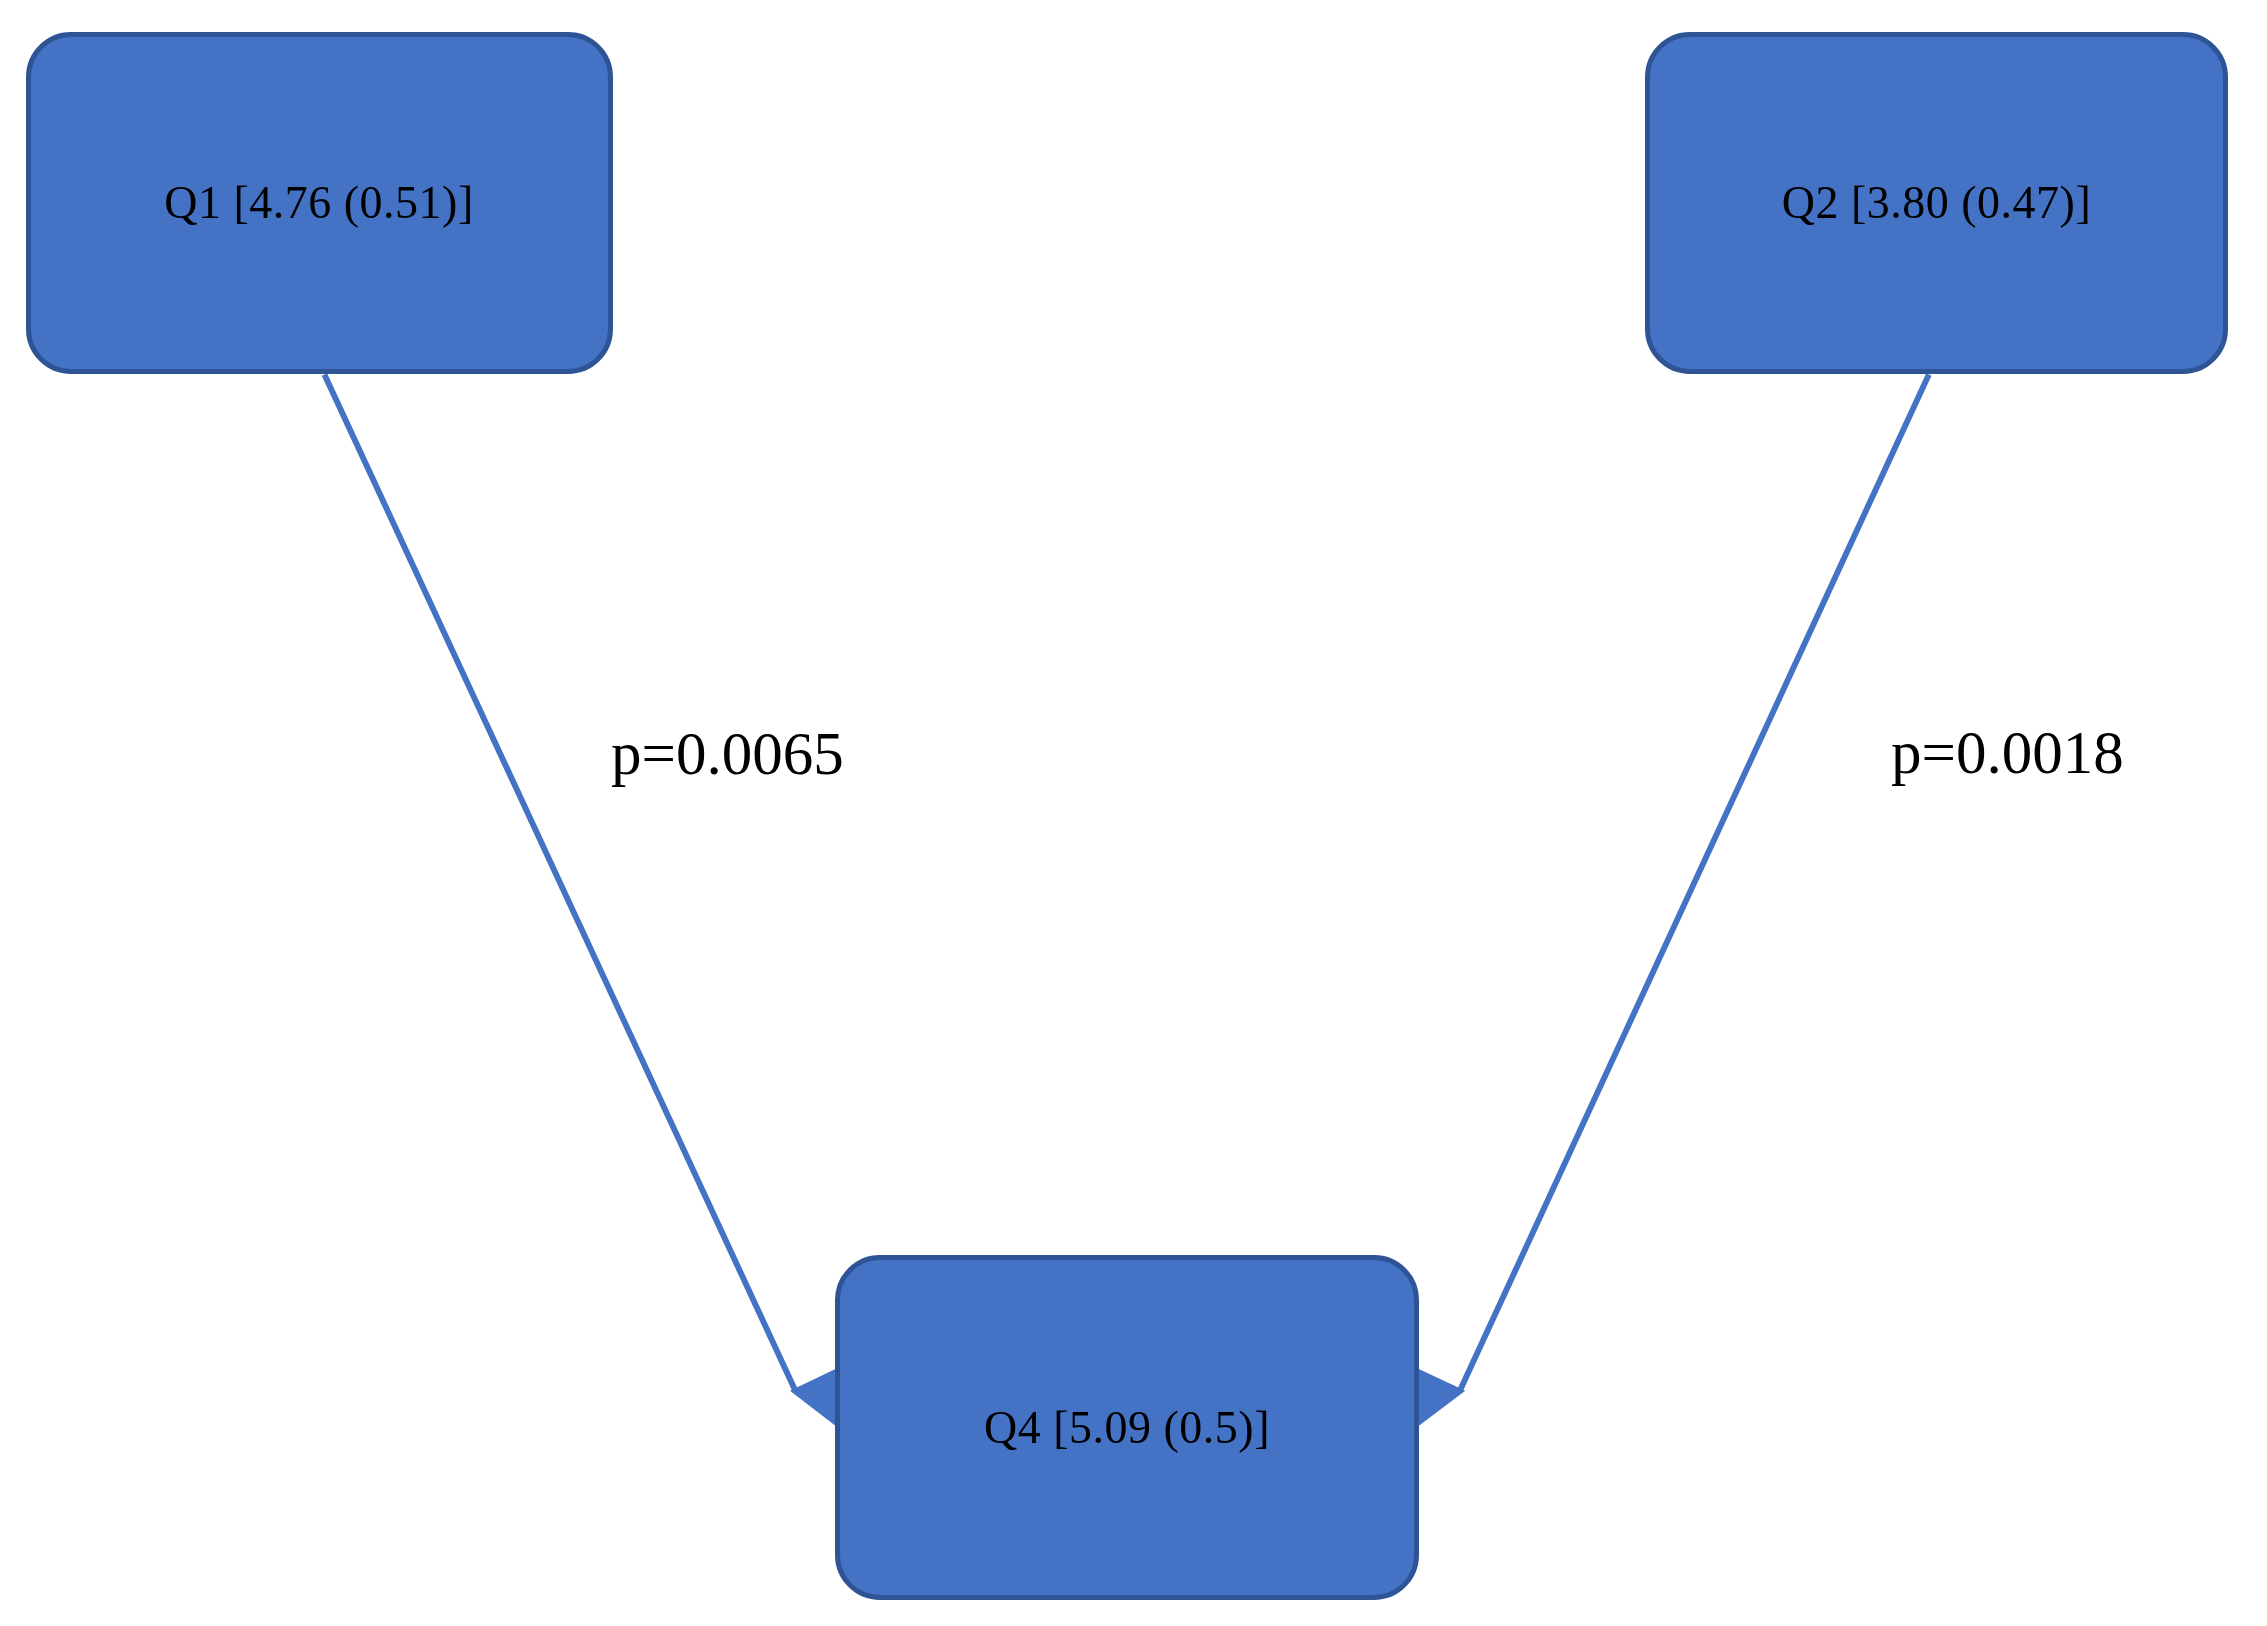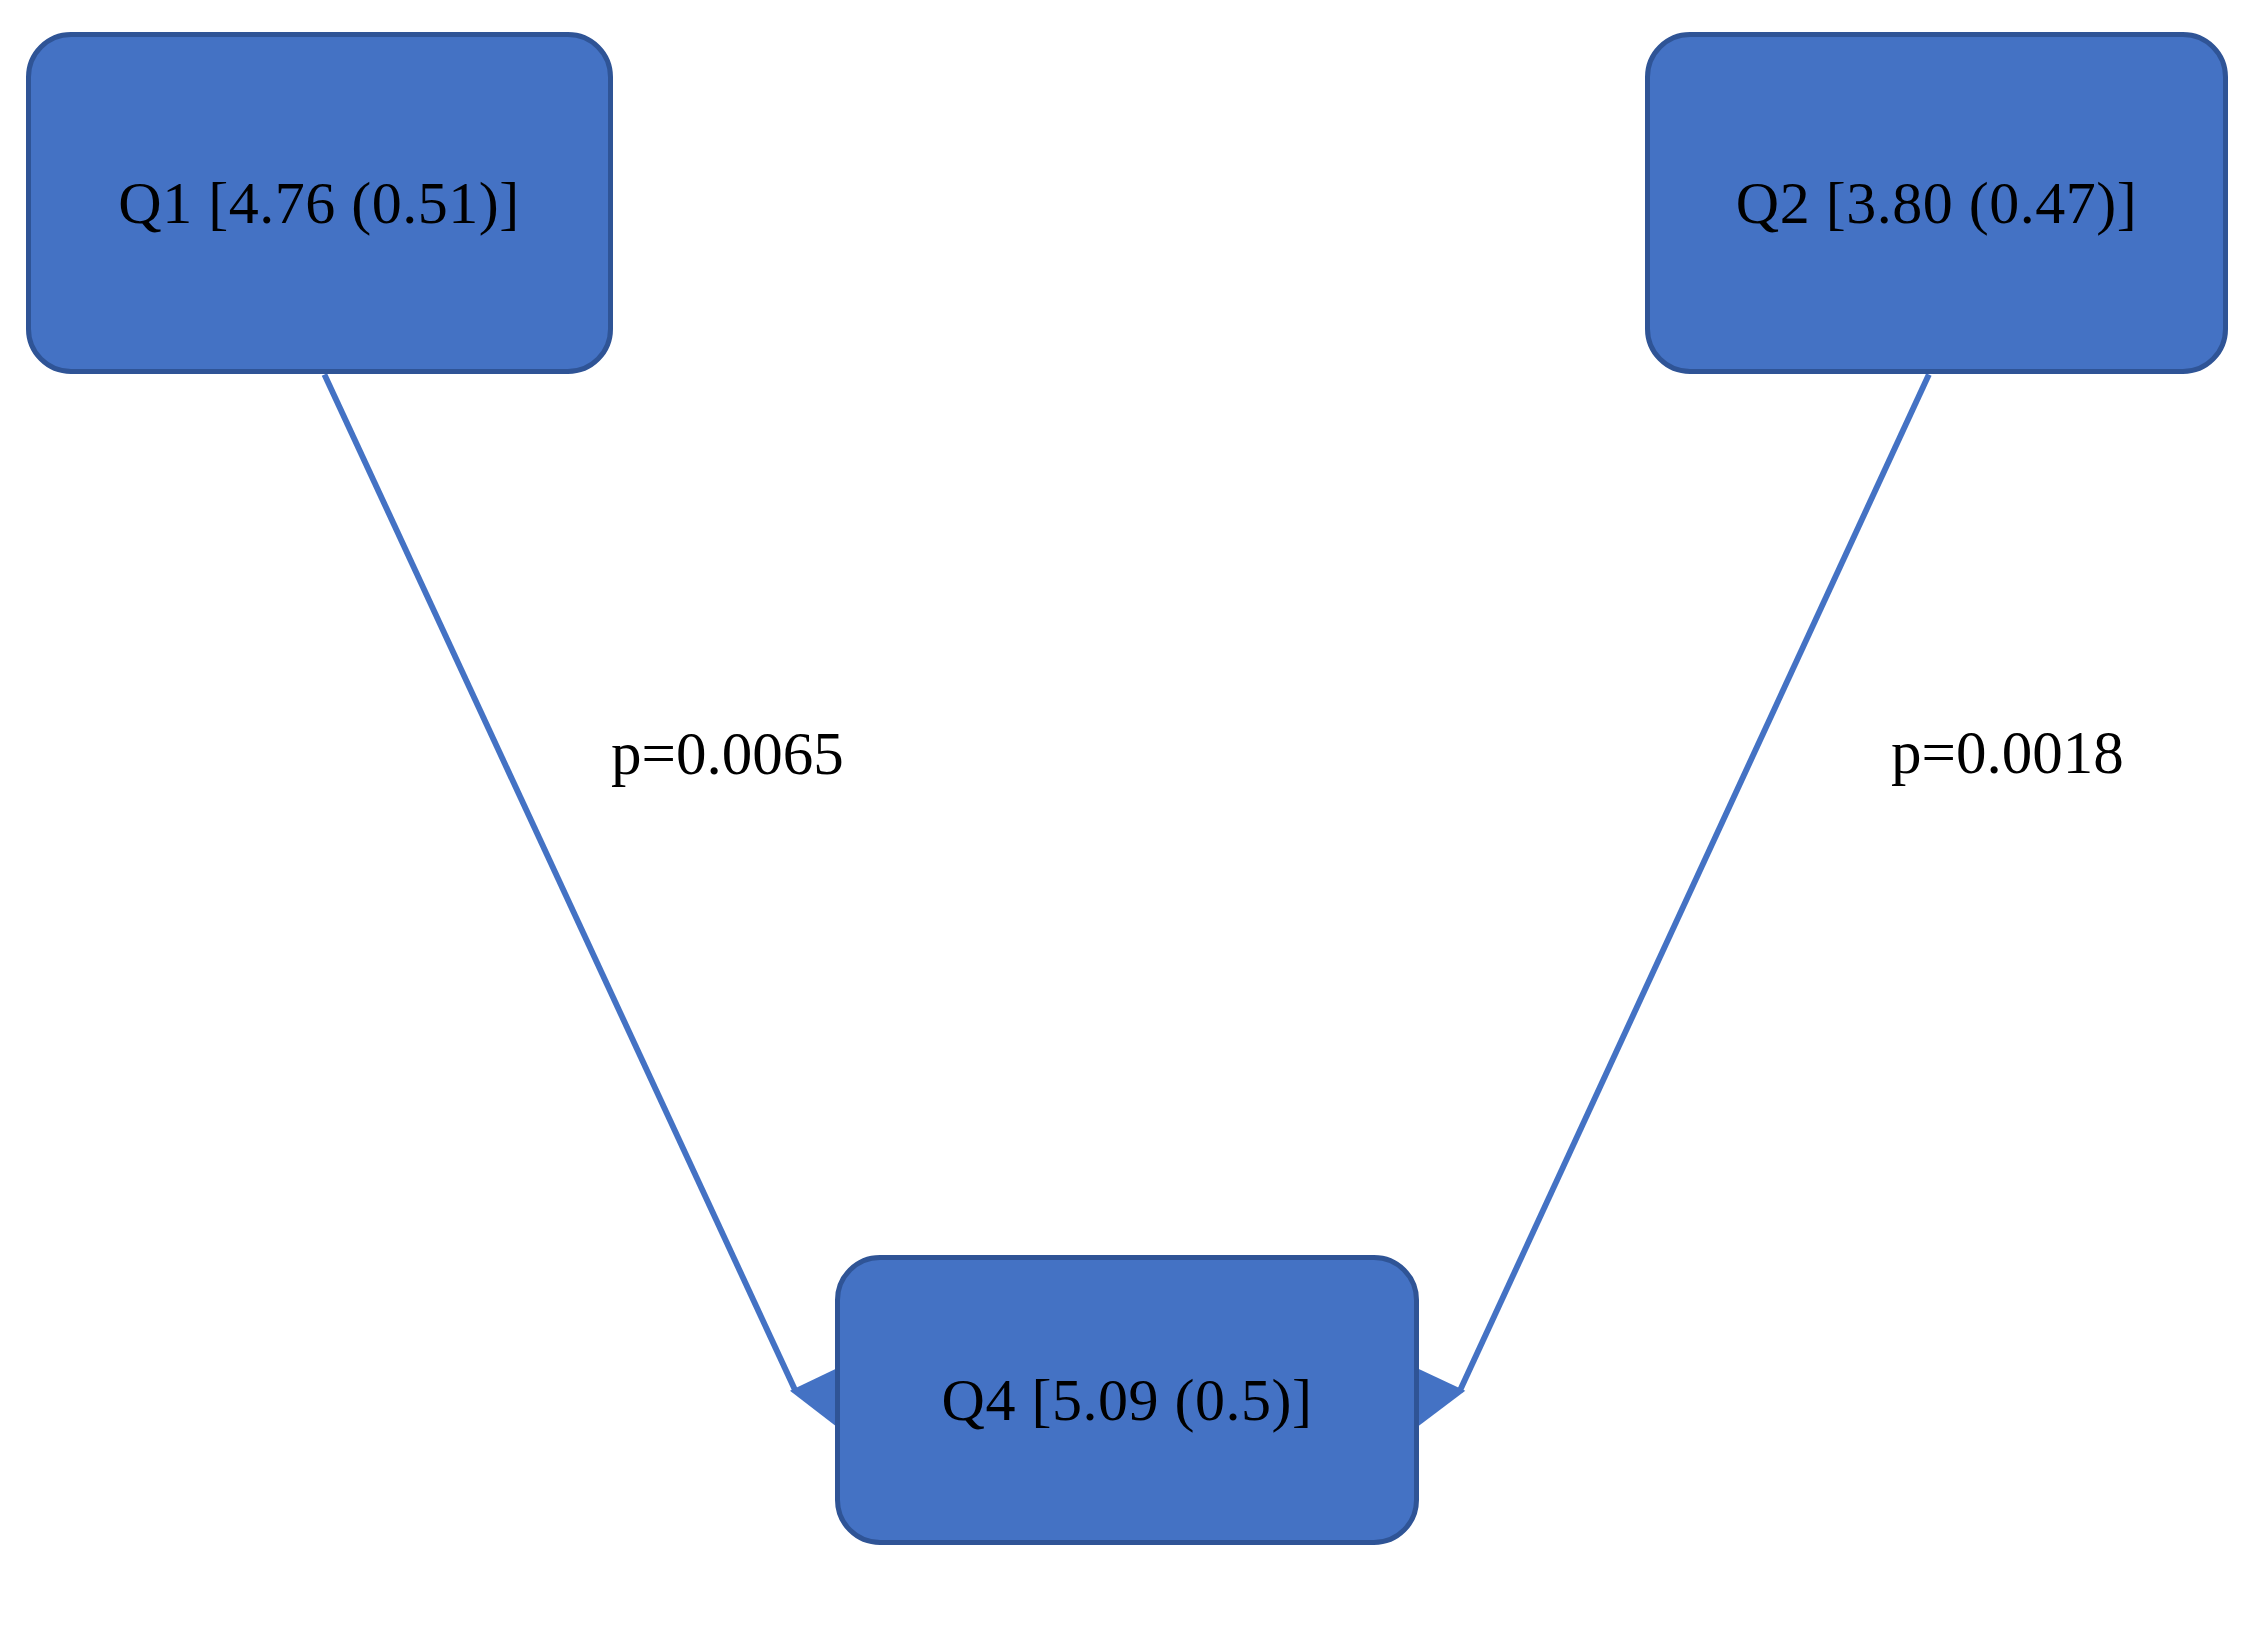--- a/index.html
+++ b/index.html
@@ -33,29 +33,29 @@
     background: #4472C4;
     border: 5.9px solid #2F5496;
     border-radius: 45px;
     display: flex;
     align-items: center;
     justify-content: center;
     z-index: 3;
   }
   .node-label {
     color: #000000;
-    font-size: 60px;
+    font-size: 46px;
     line-height: 1;
     letter-spacing: 0.5px;
     white-space: nowrap;
     text-align: center;
   }
   #node-q1 { left: 25.5px;   top: 32px;   width: 587px; height: 342px; }
   #node-q2 { left: 1645px; top: 32px;   width: 583px; height: 342px; }
-  #node-q4 { left: 835px;  top: 1255px; width: 584px; height: 290px; }
+  #node-q4 { left: 835px;  top: 1255px; width: 584px; height: 345px; }
 
   .edge-label {
     position: absolute;
     color: #000000;
     font-size: 61px;
     line-height: 1;
     white-space: nowrap;
     z-index: 4;
     margin-left: 44px;
   }

